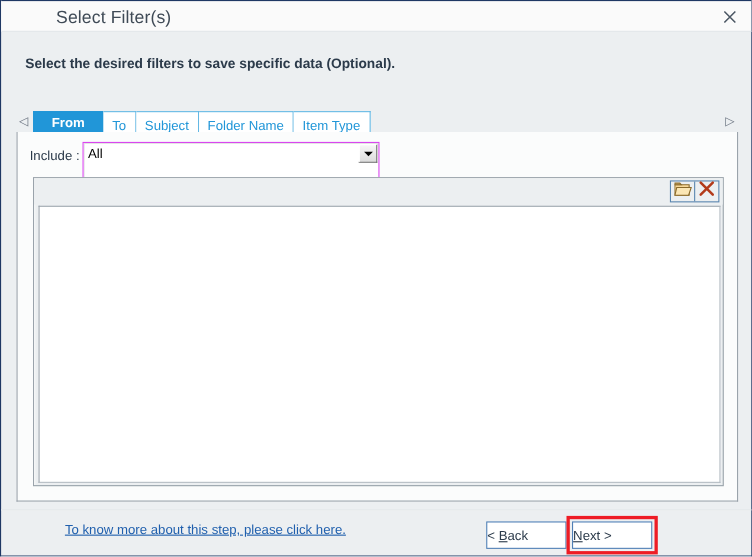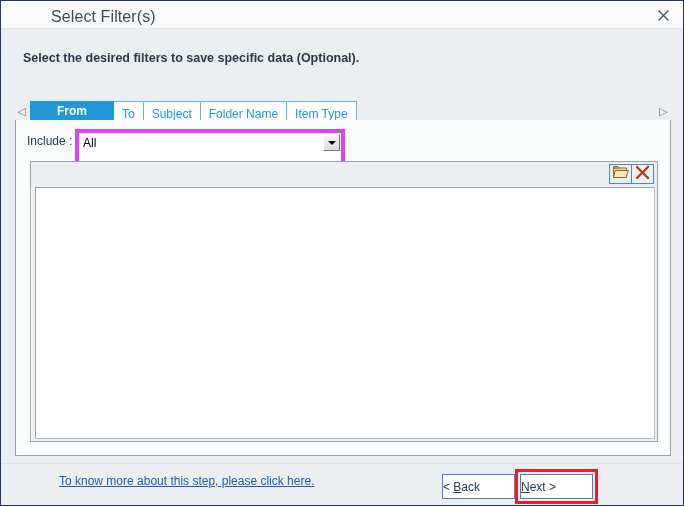--- a/index.html
+++ b/index.html
@@ -97,21 +97,21 @@
     border-left: none;
     white-space: nowrap;
     cursor: default;
   }
   .tab:first-child { border-left: 1px solid #64b8e4; }
   .tab.active {
     background: #2196d8;
     border-color: #2196d8;
     color: #ffffff;
     font-weight: bold;
-    padding: 0 26px;
+    padding: 0 16px;
   }
 
   
   #panel {
     position: absolute;
     left: 14px; top: 120px;
     width: 656px; height: 336px;
     background: #fbfcfc;
     border: 1px solid #9aa3ab;
     border-top: none;
@@ -123,21 +123,21 @@
     left: 11px; top: 14px;
     font-size: 12px;
     color: #2b3a4a;
     white-space: nowrap;
   }
   #include-combo {
     position: absolute;
     left: 59px; top: 9px;
     width: 270px; height: 37px;
     background: #ffffff;
-    border: 4px solid #d946ef;
+    border: 1px solid #d946ef;
     box-shadow: inset 1px 1px 0 #e4e4e4;
   }
   #include-value {
     position: absolute;
     left: 4px; top: 3px;
     font-size: 12px;
     color: #000000;
     white-space: nowrap;
   }
   #include-arrow-btn {

